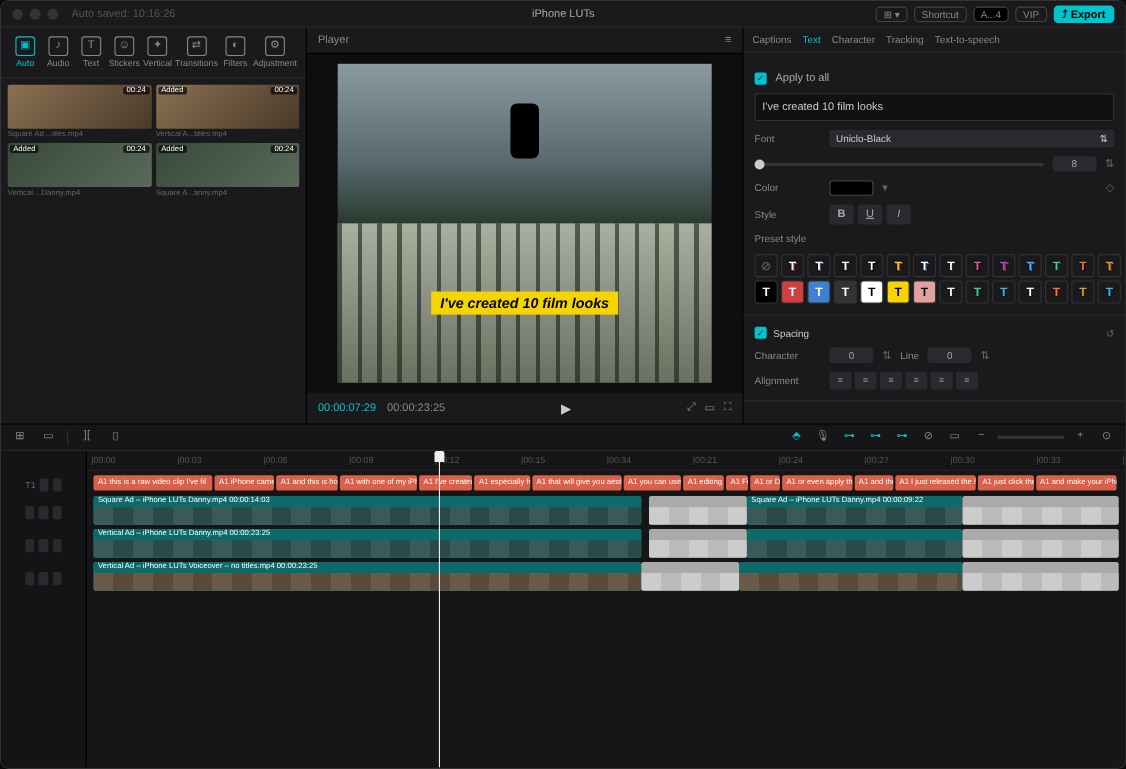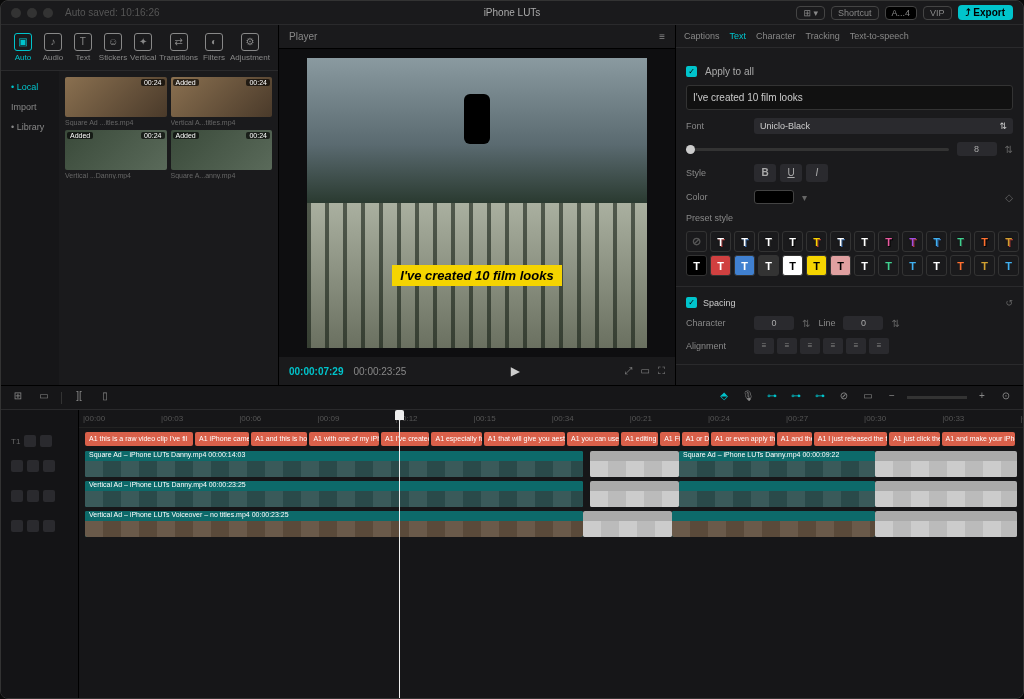--- a/index.html
+++ b/index.html
@@ -44,21 +44,21 @@
 .player { flex: 1; display: flex; flex-direction: column; min-width: 0; }
 .player-header { height: 24px; display: flex; align-items: center; padding: 0 10px; color: #888; border-bottom: 1px solid #000; }
 .player-canvas { flex: 1; display: flex; align-items: center; justify-content: center; background: #0e0e10; padding: 8px; }
 .video-frame { width: 340px; height: 290px; display: flex; flex-direction: column; }
 .vf-top { flex: 1; background: linear-gradient(180deg,#8a9aa0 0%,#5a6a70 60%,#2a3a30 100%); position: relative; }
 .vf-top::after { content:""; position: absolute; left: 50%; top: 25%; width: 26px; height: 50px; background: #000; border-radius: 6px; transform: translateX(-50%); }
 .vf-bot { flex: 1; background: linear-gradient(180deg,#aab0a0 0%,#6a7060 100%); position: relative; display: flex; align-items: center; justify-content: center; }
 .trees { position: absolute; inset: 0; background: repeating-linear-gradient(90deg, rgba(20,30,20,0.6) 0 4px, transparent 4px 18px); }
 .caption { position: relative; background: #f5d400; color: #000; font-weight: 900; font-style: italic; padding: 3px 8px; font-size: 13px; }
 .player-controls { height: 28px; display: flex; align-items: center; padding: 0 10px; gap: 10px; }
-.tc-cur { color: #00c4cc; font-weight: bold; }
+.tc-cur { color: #00c4cc; }
 .tc-dur { color: #888; }
 .play-btn { margin: 0 auto; color: #ccc; font-size: 12px; }
 .pc-right { display: flex; gap: 8px; color: #888; }
 
 
 .right-panel { width: 348px; background: #1a1a1c; border-left: 1px solid #000; display: flex; flex-direction: column; overflow: hidden;}
 .rp-tabs { display: flex; padding: 6px 8px; gap: 10px; border-bottom: 1px solid #2a2a2c; font-size: 9px; }
 .rp-tab { color: #888; cursor: pointer; }
 .rp-tab.active { color: #00c4cc; }
 .rp-subtabs { display: flex; margin: 6px 8px; background: #111; border-radius: 4px; overflow: hidden; }
@@ -86,21 +86,21 @@
 .tl-toolbar { height: 24px; display: flex; align-items: center; padding: 0 8px; gap: 8px; border-bottom: 1px solid #2a2a2c; }
 .tl-tool { width: 18px; height: 16px; color: #888; text-align: center; }
 .tl-toolbar .right { margin-left: auto; display: flex; gap: 6px; align-items: center; }
 .zoom-slider { width: 60px; height: 3px; background: #333; }
 .tl-body { flex: 1; display: flex; overflow: hidden; position: relative;}
 .tl-gutter { width: 78px; background: #141416; border-right: 1px solid #000; }
 .tl-tracks { flex: 1; position: relative; overflow: hidden; }
 .ruler { height: 18px; background: #161618; display: flex; color: #555; font-size: 8px; align-items: center; padding-left: 4px; gap: 56px; border-bottom: 1px solid #222; }
 .track-row { display: flex; align-items: center; height: 18px; margin: 2px 0; padding: 0 6px;}
 .track-row.big { height: 28px; }
-.gutter-row { height: 18px; display: flex; align-items: center; gap: 4px; padding: 0 10px; margin: 2px 0; }
+.gutter-row { height: 18px; display: flex; align-items: center; gap: 4px; padding: 0 22px; margin: 2px 0; }
 .gutter-row.big { height: 28px; }
 .g-icon { width: 12px; height: 12px; background: #2a2a2e; border-radius: 2px; }
 .text-clip { background: #d9604a; height: 14px; border-radius: 2px; padding: 0 4px; font-size: 7px; color: #fff; line-height: 14px; overflow: hidden; white-space: nowrap; margin-right: 2px; }
 .video-clip { background: #1a8a8a; height: 26px; border-radius: 2px; position: relative; overflow: hidden; }
 .video-clip .label { position: absolute; top: 0; left: 4px; font-size: 7px; color: #fff; z-index: 2; }
 .video-clip .frames { position: absolute; inset: 0; background: repeating-linear-gradient(90deg, #3a5a5a 0 18px, #2a4a4a 18px 36px); top: 10px;}
 .video-clip.warm .frames { background: repeating-linear-gradient(90deg, #6a5a4a 0 18px, #5a4a3a 18px 36px); }
 .video-clip .header-strip {position:absolute; top:0; left:0; right:0; height:10px; background:#0d6a6a;}
 .video-clip.gray { background: #aaa; }
 .video-clip.gray .frames { background: repeating-linear-gradient(90deg, #ccc 0 18px, #bbb 18px 36px); }
@@ -160,25 +160,20 @@
           <div class="tool-tab">
             <div class="icon">◐</div>
             <div class="lbl">Filters</div>
           </div>
           <div class="tool-tab">
             <div class="icon">⚙</div>
             <div class="lbl">Adjustment</div>
           </div>
         </div>
       <div class="left-body">
-        <div class="side-nav" id="side-nav">
-            <div class="side-item active">• Local</div>
-            <div class="side-item">Import</div>
-            <div class="side-item">• Library</div>
-          </div>
         <div class="media-grid">
           <div class="thumbs" id="thumbs">
               <div class="thumb">
                 <div class="thumb-img ">
                   <span class="dur">00:24</span>
                 </div>
                 <div class="thumb-name">Square Ad ...itles.mp4</div>
               </div>
               <div class="thumb">
                 <div class="thumb-img ">
@@ -254,33 +249,33 @@
               <span>Uniclo-Black</span>
               <span>⇅</span>
             </div>
         </div>
         <div class="row">
           <div class="slider"></div>
           <span class="num-input">8</span>
           <span style="color:#666">⇅</span>
         </div>
         <div class="row">
+          <span class="field-label">Color</span>
+          <div class="color-sw"></div>
+            <span style="color:#666">▾</span>
+          <span style="flex:1"></span>
+          <span style="color:#666">◇</span>
+        </div>
+        <div class="row">
           <span class="field-label">Style</span>
           <div class="style-btns">
             <span class="style-btn" style="font-weight:700">B</span>
             <span class="style-btn" style="text-decoration:underline">U</span>
             <span class="style-btn" style="font-style:italic">I</span>
           </div>
-        </div>
-        <div class="row">
-          <span class="field-label">Color</span>
-          <div class="color-sw"></div>
-            <span style="color:#666">▾</span>
-          <span style="flex:1"></span>
-          <span style="color:#666">◇</span>
         </div>
         <div><span style="font-size:9px;color:#888">Preset style</span></div>
         <div class="preset-grid" id="preset-grid">
             <span class="preset" style="color: rgb(85, 85, 85);">⊘</span>
             <span class="preset" style="color: rgb(255, 255, 255); text-shadow: rgb(0, 0, 0) 0px 0px 2px, rgb(208, 64, 64) 1px 1px 0px;">T</span>
             <span class="preset" style="color: rgb(255, 255, 255); text-shadow: rgb(0, 0, 0) 0px 0px 2px, rgb(64, 128, 208) 1px 1px 0px;">T</span>
             <span class="preset" style="color: rgb(255, 255, 255); text-shadow: rgb(0, 0, 0) 0px 0px 2px, rgb(51, 51, 51) 1px 1px 0px;">T</span>
             <span class="preset" style="color: rgb(255, 255, 255); text-shadow: rgb(0, 0, 0) 0px 0px 2px, rgb(0, 0, 0) 1px 1px 0px;">T</span>
             <span class="preset" style="color: rgb(245, 212, 0); text-shadow: rgb(0, 0, 0) 0px 0px 2px, rgb(208, 64, 64) 1px 1px 0px;">T</span>
             <span class="preset" style="color: rgb(255, 255, 255); text-shadow: rgb(0, 0, 0) 0px 0px 2px, rgb(64, 128, 208) 1px 1px 0px;">T</span>

